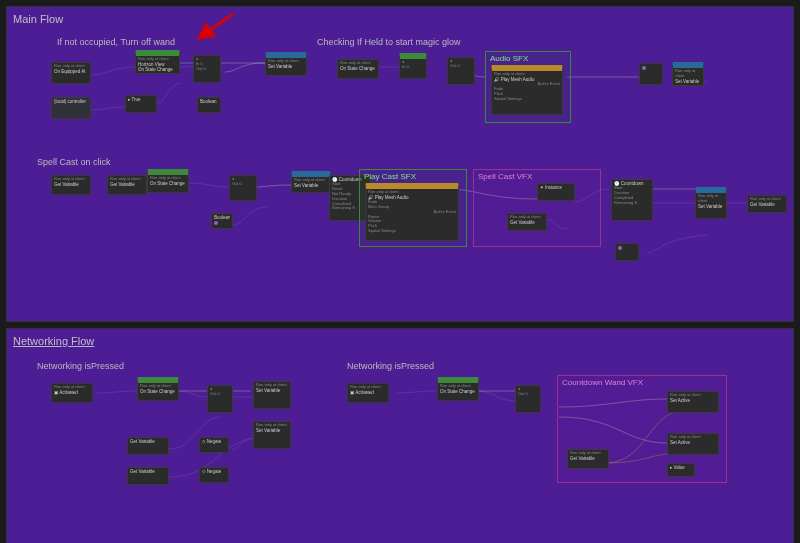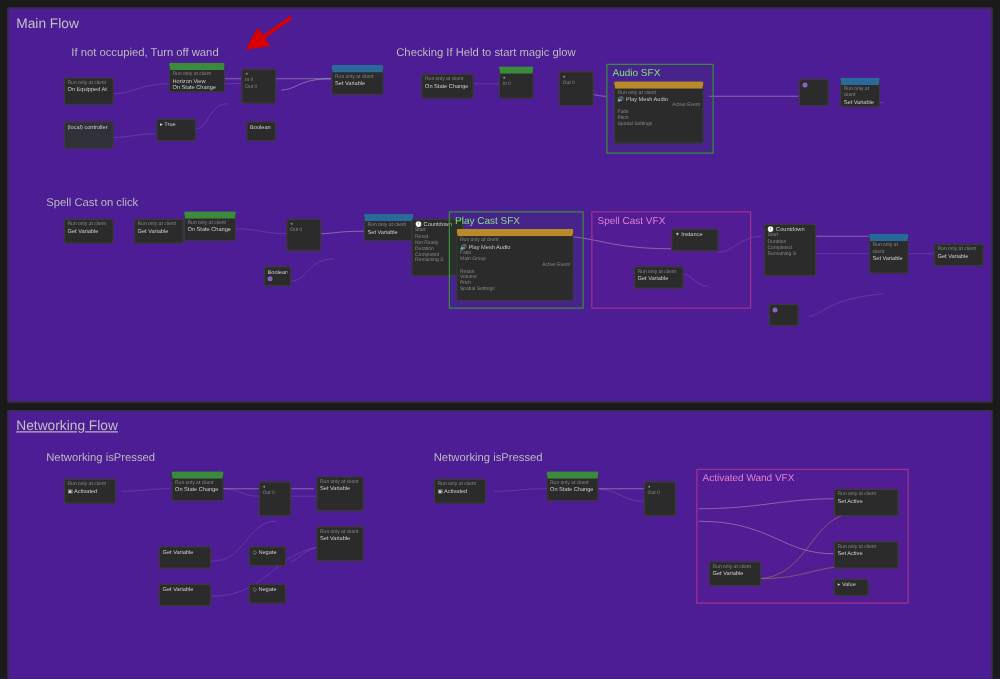--- a/index.html
+++ b/index.html
@@ -337,21 +337,21 @@
   <div class="node hdr-green" style="top:48px;left:430px;width:42px;height:24px;">
     <span class="bar">Run only at client</span>
     <span class="tt">On State Change</span>
   </div>
   <div class="node" style="top:56px;left:508px;width:26px;height:28px;">
     <span class="bar">◂</span>
     <span class="row">Out 0</span>
   </div>
 
   <div class="group-box magenta" style="top:46px;left:550px;width:170px;height:108px;">
-    <span class="grp-title">Activated Wand VFX</span>
+    <span class="grp-title">Countdown Wand VFX</span>
   </div>
   <div class="node" style="top:62px;left:660px;width:52px;height:22px;">
     <span class="bar">Run only at client</span>
     <span class="tt">Set Active</span>
   </div>
   <div class="node" style="top:104px;left:660px;width:52px;height:22px;">
     <span class="bar">Run only at client</span>
     <span class="tt">Set Active</span>
   </div>
   <div class="node" style="top:134px;left:660px;width:28px;height:14px;">

